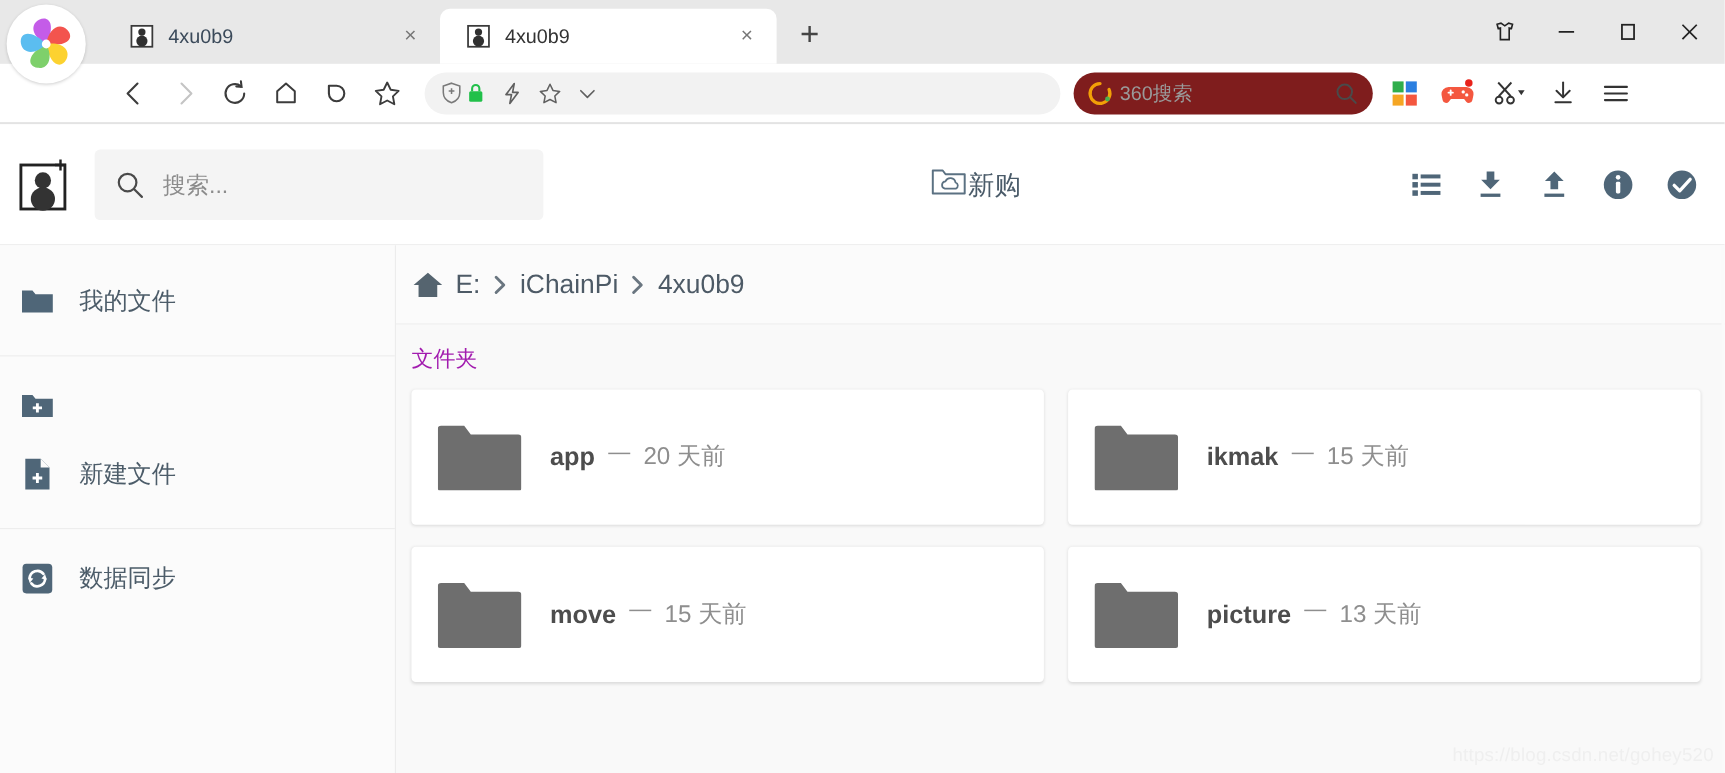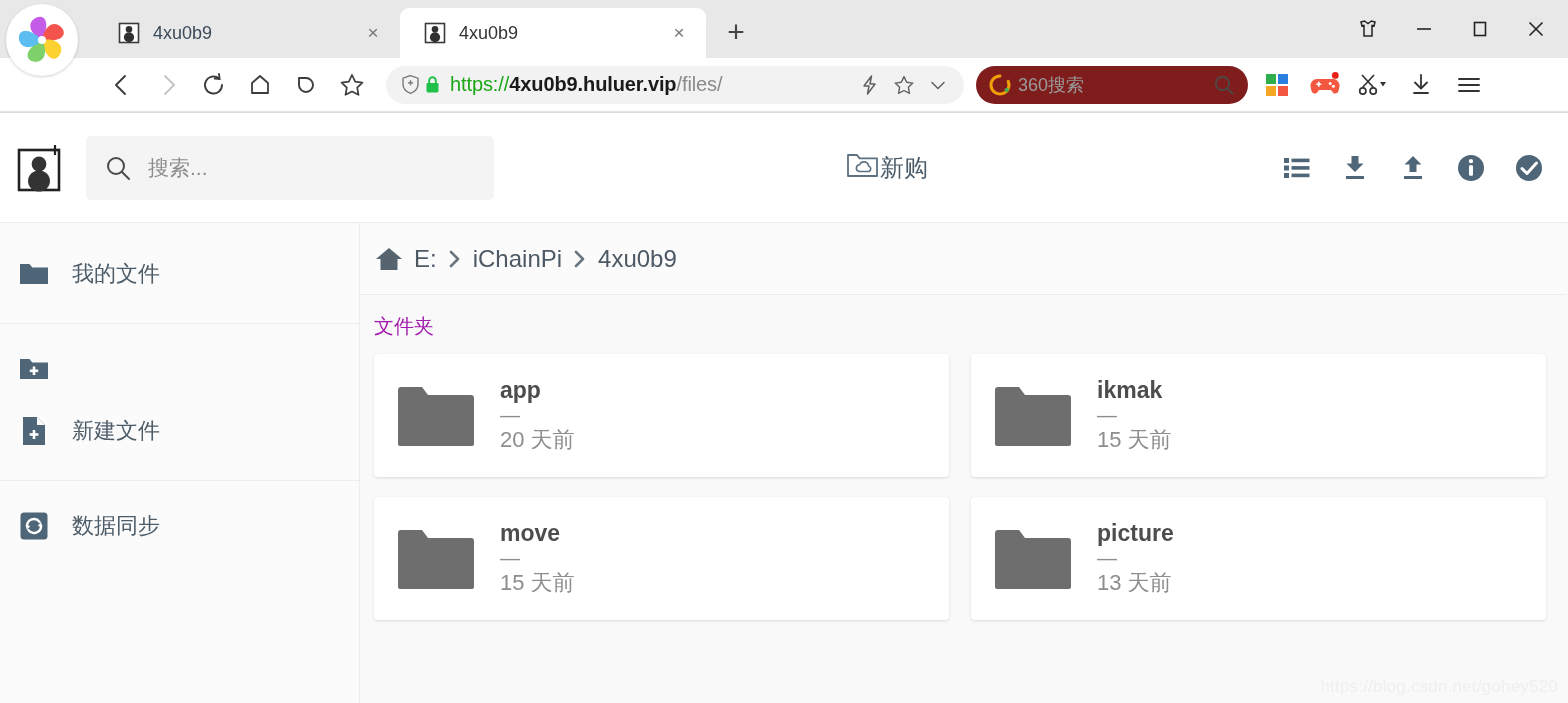--- a/index.html
+++ b/index.html
@@ -199,21 +199,21 @@
   .card {
     height: 123px;
     background: #ffffff;
     border-radius: 4px;
     box-shadow: 0 1px 3px rgba(0,0,0,.12);
     display: flex; align-items: center;
     padding-left: 24px;
     gap: 26px;
   }
   .card-ic { width: 76px; height: 60px; flex:none; }
-  .card-meta { display:flex; flex-direction: column; justify-content: center; gap: 0; }
+  .card-meta { display:flex; justify-content: center; gap: 12px; }
   .card-name { font-size: 23px; font-weight: bold; color: #4d4d4d; line-height: 1.25; }
   .card-dash { font-size: 20px; color: #8e8e8e; line-height: 1.05; }
   .card-date { font-size: 22px; color: #8e8e8e; line-height: 1.3; }
 
   .watermark {
     position: absolute; right: 10px; bottom: 6px;
     font-size: 17px; color: #efefef;
     letter-spacing: .2px;
   }
   .scrollbar-stub {
@@ -336,21 +336,20 @@
           <line x1="10.5" y1="6.2" x2="10.5" y2="11.4"></line>
             <line x1="7.9" y1="8.8" x2="13.1" y2="8.8"></line>
         </svg>
       </span>
       <span class="url-lock">
         <svg width="17" height="19" viewBox="0 0 17 19">
           <rect x="2.5" y="8" width="12" height="9.5" rx="1.4" fill="#21c04a"></rect>
           <path d="M5.2 8 V5.6 a3.3 3.3 0 0 1 6.6 0 V8" fill="none" stroke="#21c04a" stroke-width="1.9"></path>
         </svg>
       </span>
-      <span class="url-text"><span class="url-scheme">https://</span><span class="url-host">4xu0b9.huluer.vip</span><span class="url-path">/files/</span></span>
       <span class="url-right">
         <span class="url-ic">
           <svg width="22" height="22" viewBox="0 0 22 22" fill="none" stroke="#606060" stroke-width="1.5" stroke-linejoin="round">
               <polygon points="12.5,2 5,12 10,12 8.5,20 16,10 11,10"></polygon>
             </svg>
         </span>
         <span class="url-ic">
           <svg width="22" height="22" viewBox="0 0 22 22" fill="none" stroke="#606060" stroke-width="1.4" stroke-linejoin="round">
               <polygon points="11,2.6 13.7,8.2 19.8,9.1 15.4,13.3 16.5,19.3 11,16.5 5.5,19.3 6.6,13.3 2.2,9.1 8.3,8.2"></polygon>
             </svg>

